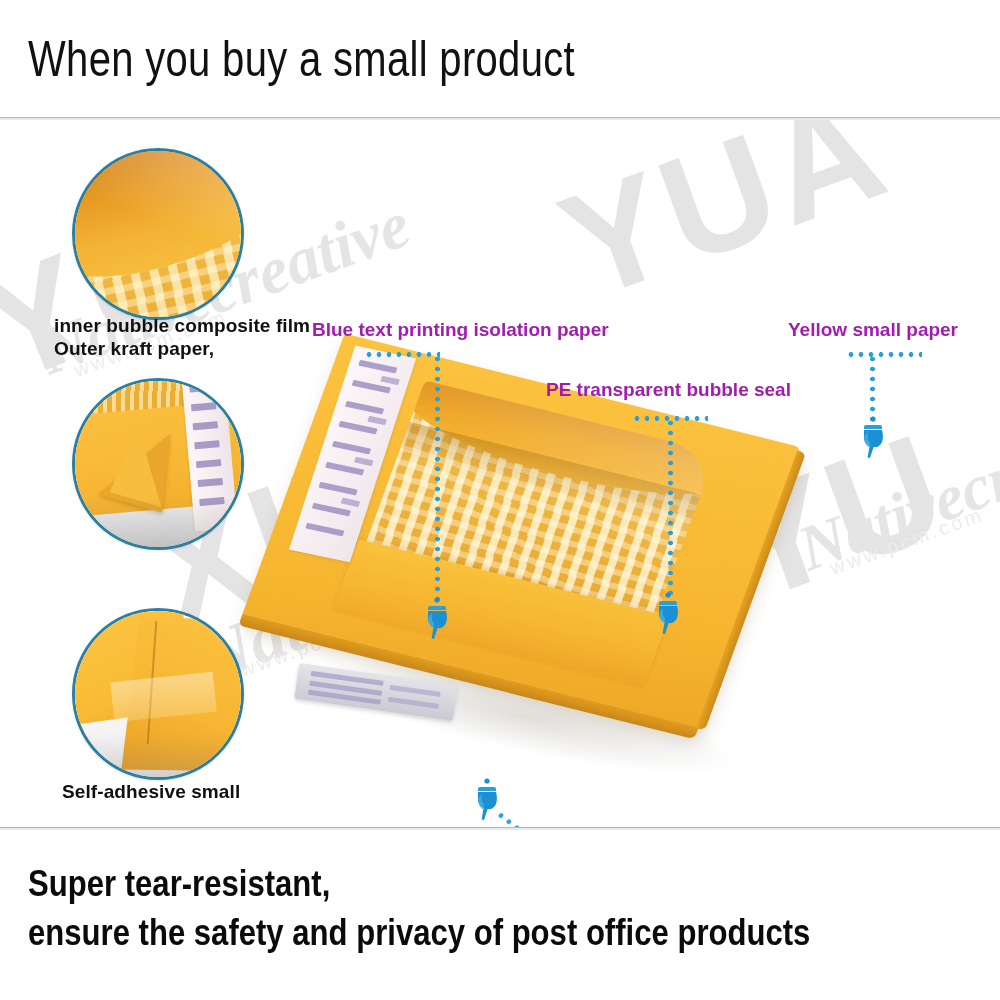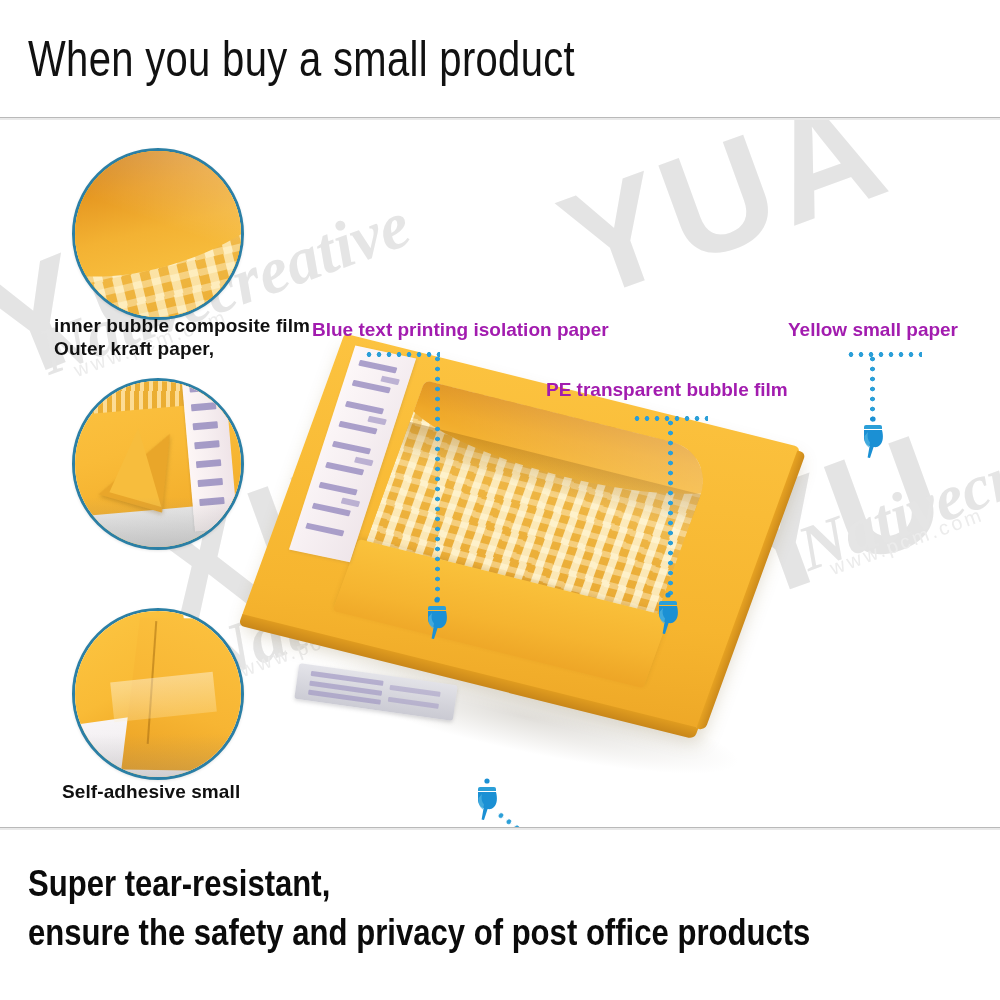--- a/index.html
+++ b/index.html
@@ -425,21 +425,21 @@
     <div class="marker" id="mk4">
       <svg viewBox="0 0 34 44" xmlns="http://www.w3.org/2000/svg">
         <circle cx="17" cy="3" r="2.6" fill="#1b90d4"></circle>
         <path d="M10 9 h14 a2 2 0 0 1 2 2 v2 h-18 v-2 a2 2 0 0 1 2-2 z" fill="#2b9fd8"></path>
         <path d="M8 14 h18 c1.6 6 1.2 12 -2 15 c-2 2 -4 2.4 -6.4 2 l-3.6 11 l-2.4 -0.6 l2 -11.4 c-3.6 -1.4 -6 -5 -5.6 -9.6 z" fill="#1b90d4"></path>
         <path d="M12 16 c-1 4 -0.4 8 2 10.4 l-1 5 c-3.4 -2 -5 -6.4 -4.4 -11.4 z" fill="#4fb3e0" opacity=".75"></path>
       </svg>
     </div>
 
     <div class="label" id="lbl1">Blue text printing isolation paper</div>
-    <div class="label" id="lbl2">PE transparent bubble film</div>
+    <div class="label" id="lbl2">PE transparent bubble seal</div>
     <div class="label" id="lbl3">Yellow small paper</div>
 
   </div>
 
   <div class="rule bottom"></div>
   <div class="footer-band">
     <div class="footer-line l1">Super tear-resistant,</div>
     <div class="footer-line l2">ensure the safety and privacy of post office products</div>
   </div>
 

